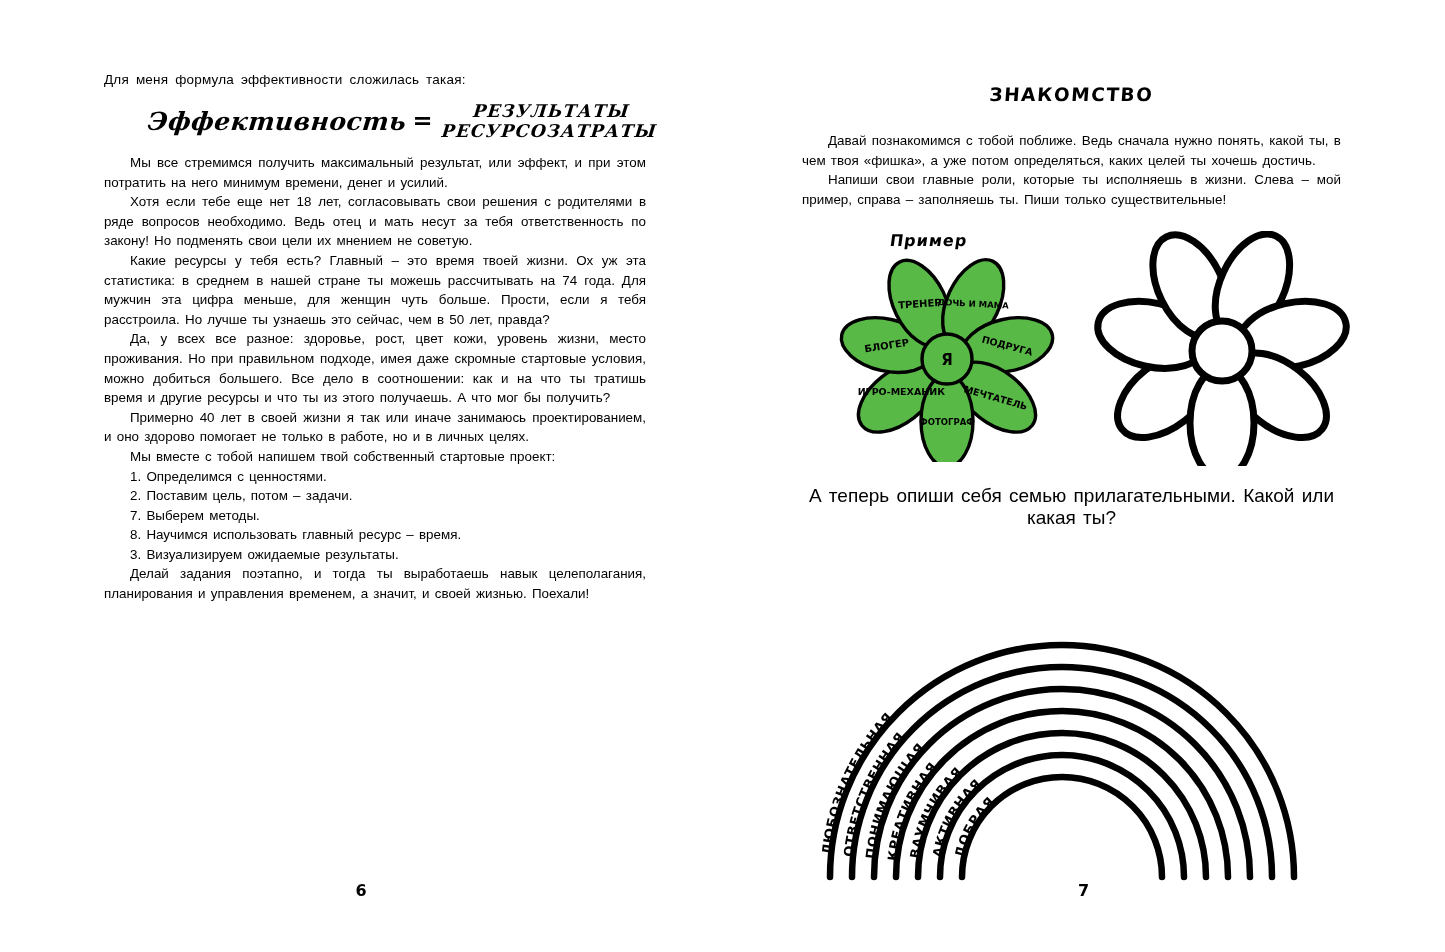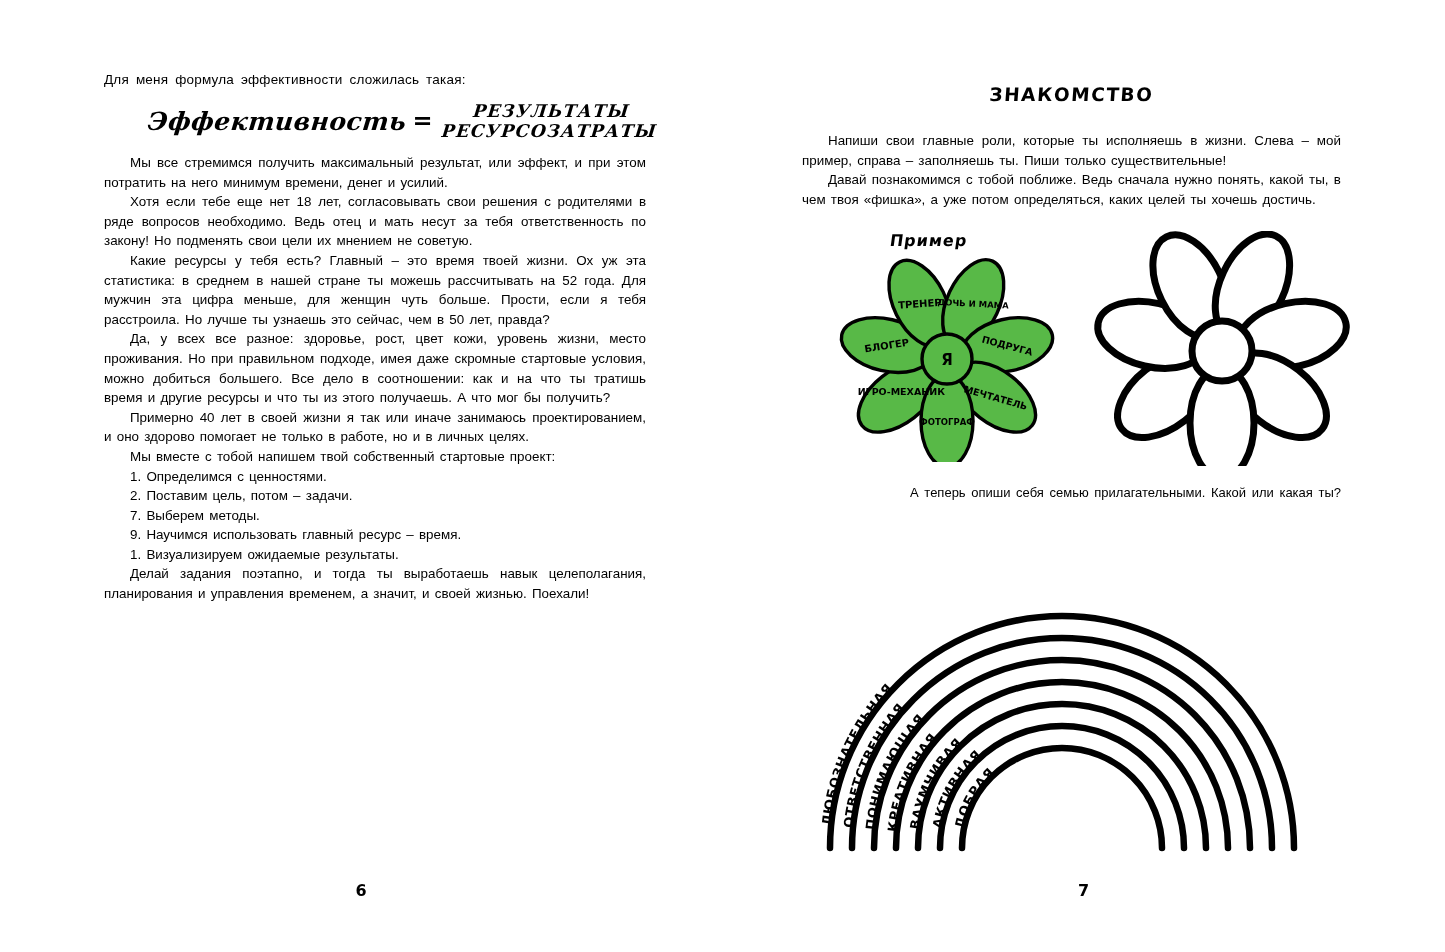--- a/index.html
+++ b/index.html
@@ -139,23 +139,23 @@
     left: 88px;
     top: 2px;
     font-family: "DejaVu Sans", sans-serif;
     font-weight: bold;
     font-size: 16px;
     letter-spacing: 1px;
     transform: skewX(-8deg);
   }
   .mid-note {
     margin-top: 16px;
-    font-size: 13px;
+    font-size: 19px;
     word-spacing: 2px;
-    text-align: right;
+    text-align: center;
   }
   .arcs-zone {
     position: relative;
     height: 360px;
     margin-top: 18px;
   }
   svg { display: block; }
   .petal-text {
     font-family: "DejaVu Sans", sans-serif;
     font-weight: bold;
@@ -177,42 +177,42 @@
       <span class="formula-frac">
         <span class="num">РЕЗУЛЬТАТЫ</span>
         <span class="bar"></span>
         <span class="den">РЕСУРСОЗАТРАТЫ</span>
       </span>
     </div>
 
     <div class="body-text">
       <p>Мы все стремимся получить максимальный результат, или эффект, и при этом потратить на него минимум времени, денег и усилий.</p>
       <p>Хотя если тебе еще нет 18 лет, согласовывать свои решения с родителями в ряде вопросов необходимо. Ведь отец и мать несут за тебя ответственность по закону! Но подменять свои цели их мнением не советую.</p>
-      <p>Какие ресурсы у тебя есть? Главный – это время твоей жизни. Ох уж эта статистика: в среднем в нашей стране ты можешь рассчитывать на 52 года. Для мужчин эта цифра меньше, для женщин чуть больше. Прости, если я тебя расстроила. Но лучше ты узнаешь это сейчас, чем в 50 лет, правда?</p>
+      <p>Какие ресурсы у тебя есть? Главный – это время твоей жизни. Ох уж эта статистика: в среднем в нашей стране ты можешь рассчитывать на 74 года. Для мужчин эта цифра меньше, для женщин чуть больше. Прости, если я тебя расстроила. Но лучше ты узнаешь это сейчас, чем в 50 лет, правда?</p>
       <p>Да, у всех все разное: здоровье, рост, цвет кожи, уровень жизни, место проживания. Но при правильном подходе, имея даже скромные стартовые условия, можно добиться большего. Все дело в соотношении: как и на что ты тратишь время и другие ресурсы и что ты из этого получаешь. А что мог бы получить?</p>
       <p>Примерно 40 лет в своей жизни я так или иначе занимаюсь проектированием, и оно здорово помогает не только в работе, но и в личных целях.</p>
       <p>Мы вместе с тобой напишем твой собственный стартовые проект:</p>
       <p class="list-item">1. Определимся с ценностями.</p>
       <p class="list-item">2. Поставим цель, потом – задачи.</p>
       <p class="list-item">7. Выберем методы.</p>
-      <p class="list-item">9. Научимся использовать главный ресурс – время.</p>
-      <p class="list-item">1. Визуализируем ожидаемые результаты.</p>
+      <p class="list-item">8. Научимся использовать главный ресурс – время.</p>
+      <p class="list-item">3. Визуализируем ожидаемые результаты.</p>
       <p>Делай задания поэтапно, и тогда ты выработаешь навык целеполагания, планирования и управления временем, а значит, и своей жизнью. Поехали!</p>
     </div>
 
     <div class="page-number">6</div>
   </div>
 
   <div class="page page-right">
 
     <div class="chapter-title">ЗНАКОМСТВО</div>
 
     <div class="right-intro">
+      <p>Давай познакомимся с тобой поближе. Ведь сначала нужно понять, какой ты, в чем твоя «фишка», а уже потом определяться, каких целей ты хочешь достичь.</p>
       <p>Напиши свои главные роли, которые ты исполняешь в жизни. Слева – мой пример, справа – заполняешь ты. Пиши только существительные!</p>
-      <p>Давай познакомимся с тобой поближе. Ведь сначала нужно понять, какой ты, в чем твоя «фишка», а уже потом определяться, каких целей ты хочешь достичь.</p>
     </div>
 
     <div class="flower-zone">
       <div class="example-label">Пример</div>
 
       <svg width="250" height="215" viewBox="0 0 250 215" style="position:absolute;left:20px;top:18px;">
         <g transform="translate(125,112)">
 
           <g>
             <g transform="rotate(-128)">

